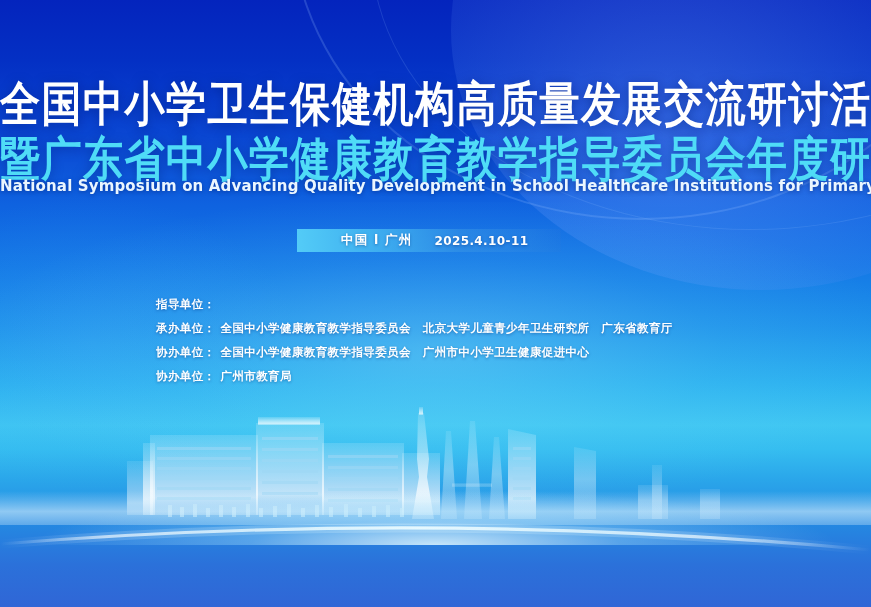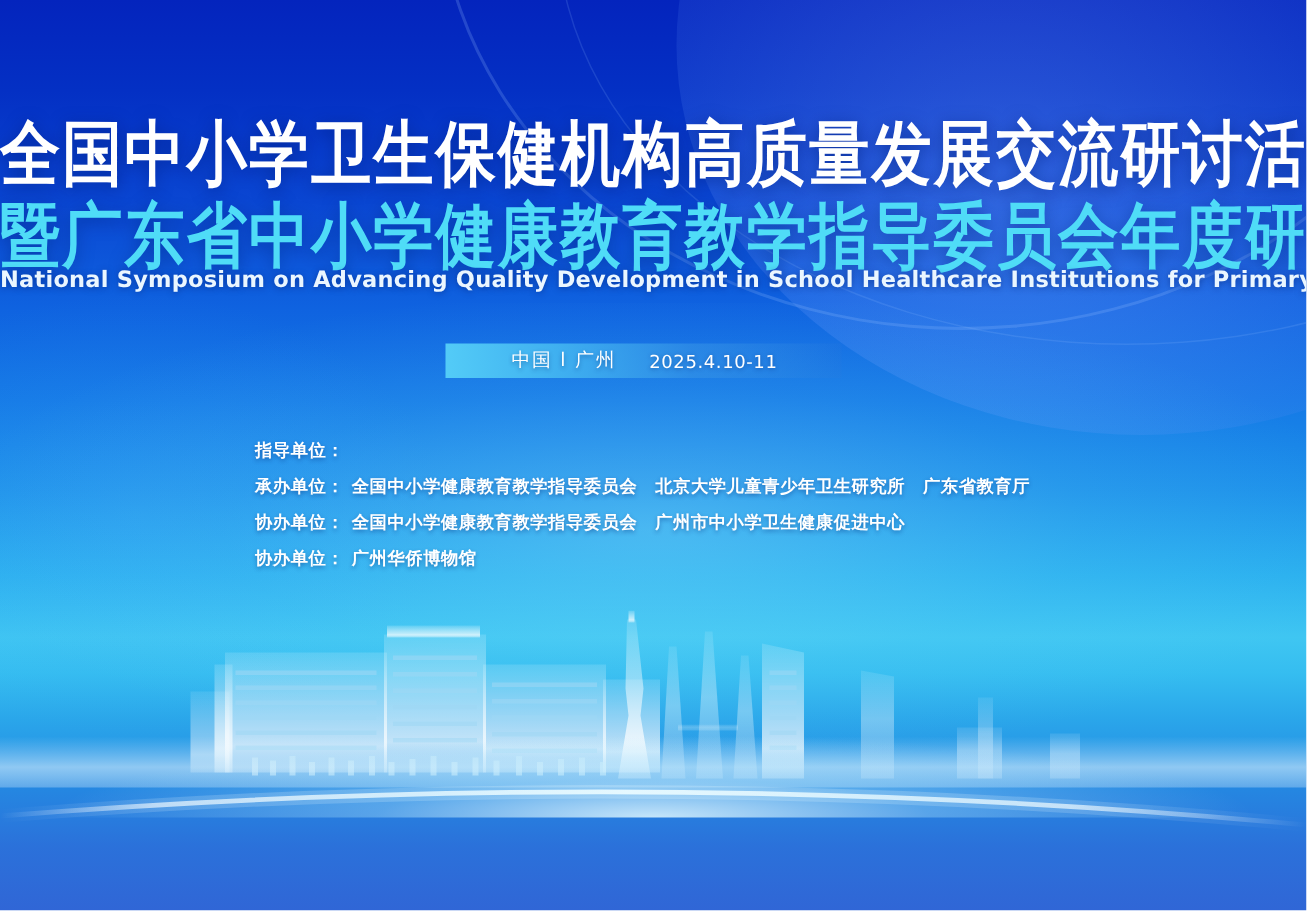--- a/index.html
+++ b/index.html
@@ -125,39 +125,38 @@
       rgba(86,208,248,.95) 0%,
       rgba(70,186,242,.85) 28%,
       rgba(56,150,230,.55) 62%,
       rgba(48,120,215,.12) 100%);
     display:flex; align-items:center;
     padding-left:44px;
     gap:22px;
   }
   .badge span {
     font-family:"DejaVu Sans", sans-serif;
-    font-weight:400;
+    font-weight:700;
     font-size:12.5px;
     letter-spacing:1.2px;
     color:#ffffff;
     white-space:nowrap;
     text-shadow:0 1px 3px rgba(0,40,120,.45);
   }
   .badge .badge-date { letter-spacing:.4px; font-size:12px; }
 
   
   .orgs {
     position:absolute; top:288px; left:156px;
   }
   .org-row {
     display:flex;
-    align-items:center;
+    align-items:flex-end;
     height:24px;
     white-space:nowrap;
-    margin-left:14px;
   }
   .org-label, .org-value {
     font-family:"DejaVu Sans", sans-serif;
     font-weight:700;
     font-size:11.5px;
     color:#ffffff;
     letter-spacing:.4px;
     text-shadow:0 1px 3px rgba(0,40,120,.45);
   }
   .org-label { margin-right:5px; }
@@ -210,21 +209,21 @@
     <div class="org-row">
       <span class="org-label">承办单位：</span>
       <span class="org-value">全国中小学健康教育教学指导委员会　北京大学儿童青少年卫生研究所　广东省教育厅</span>
     </div>
     <div class="org-row">
       <span class="org-label">协办单位：</span>
       <span class="org-value">全国中小学健康教育教学指导委员会　广州市中小学卫生健康促进中心</span>
     </div>
     <div class="org-row">
       <span class="org-label">协办单位：</span>
-      <span class="org-value">广州华侨博物馆</span>
+      <span class="org-value">广州市教育局</span>
     </div>
   </div>
 
   <svg class="skyline" viewBox="0 0 871 200" preserveAspectRatio="none">
     <defs>
       <linearGradient id="fadeUp" x1="0" y1="0" x2="0" y2="1">
         <stop offset="0%" stop-color="#ffffff" stop-opacity=".14"></stop>
         <stop offset="35%" stop-color="#ffffff" stop-opacity=".42"></stop>
         <stop offset="78%" stop-color="#ffffff" stop-opacity=".72"></stop>
         <stop offset="100%" stop-color="#ffffff" stop-opacity=".30"></stop>

